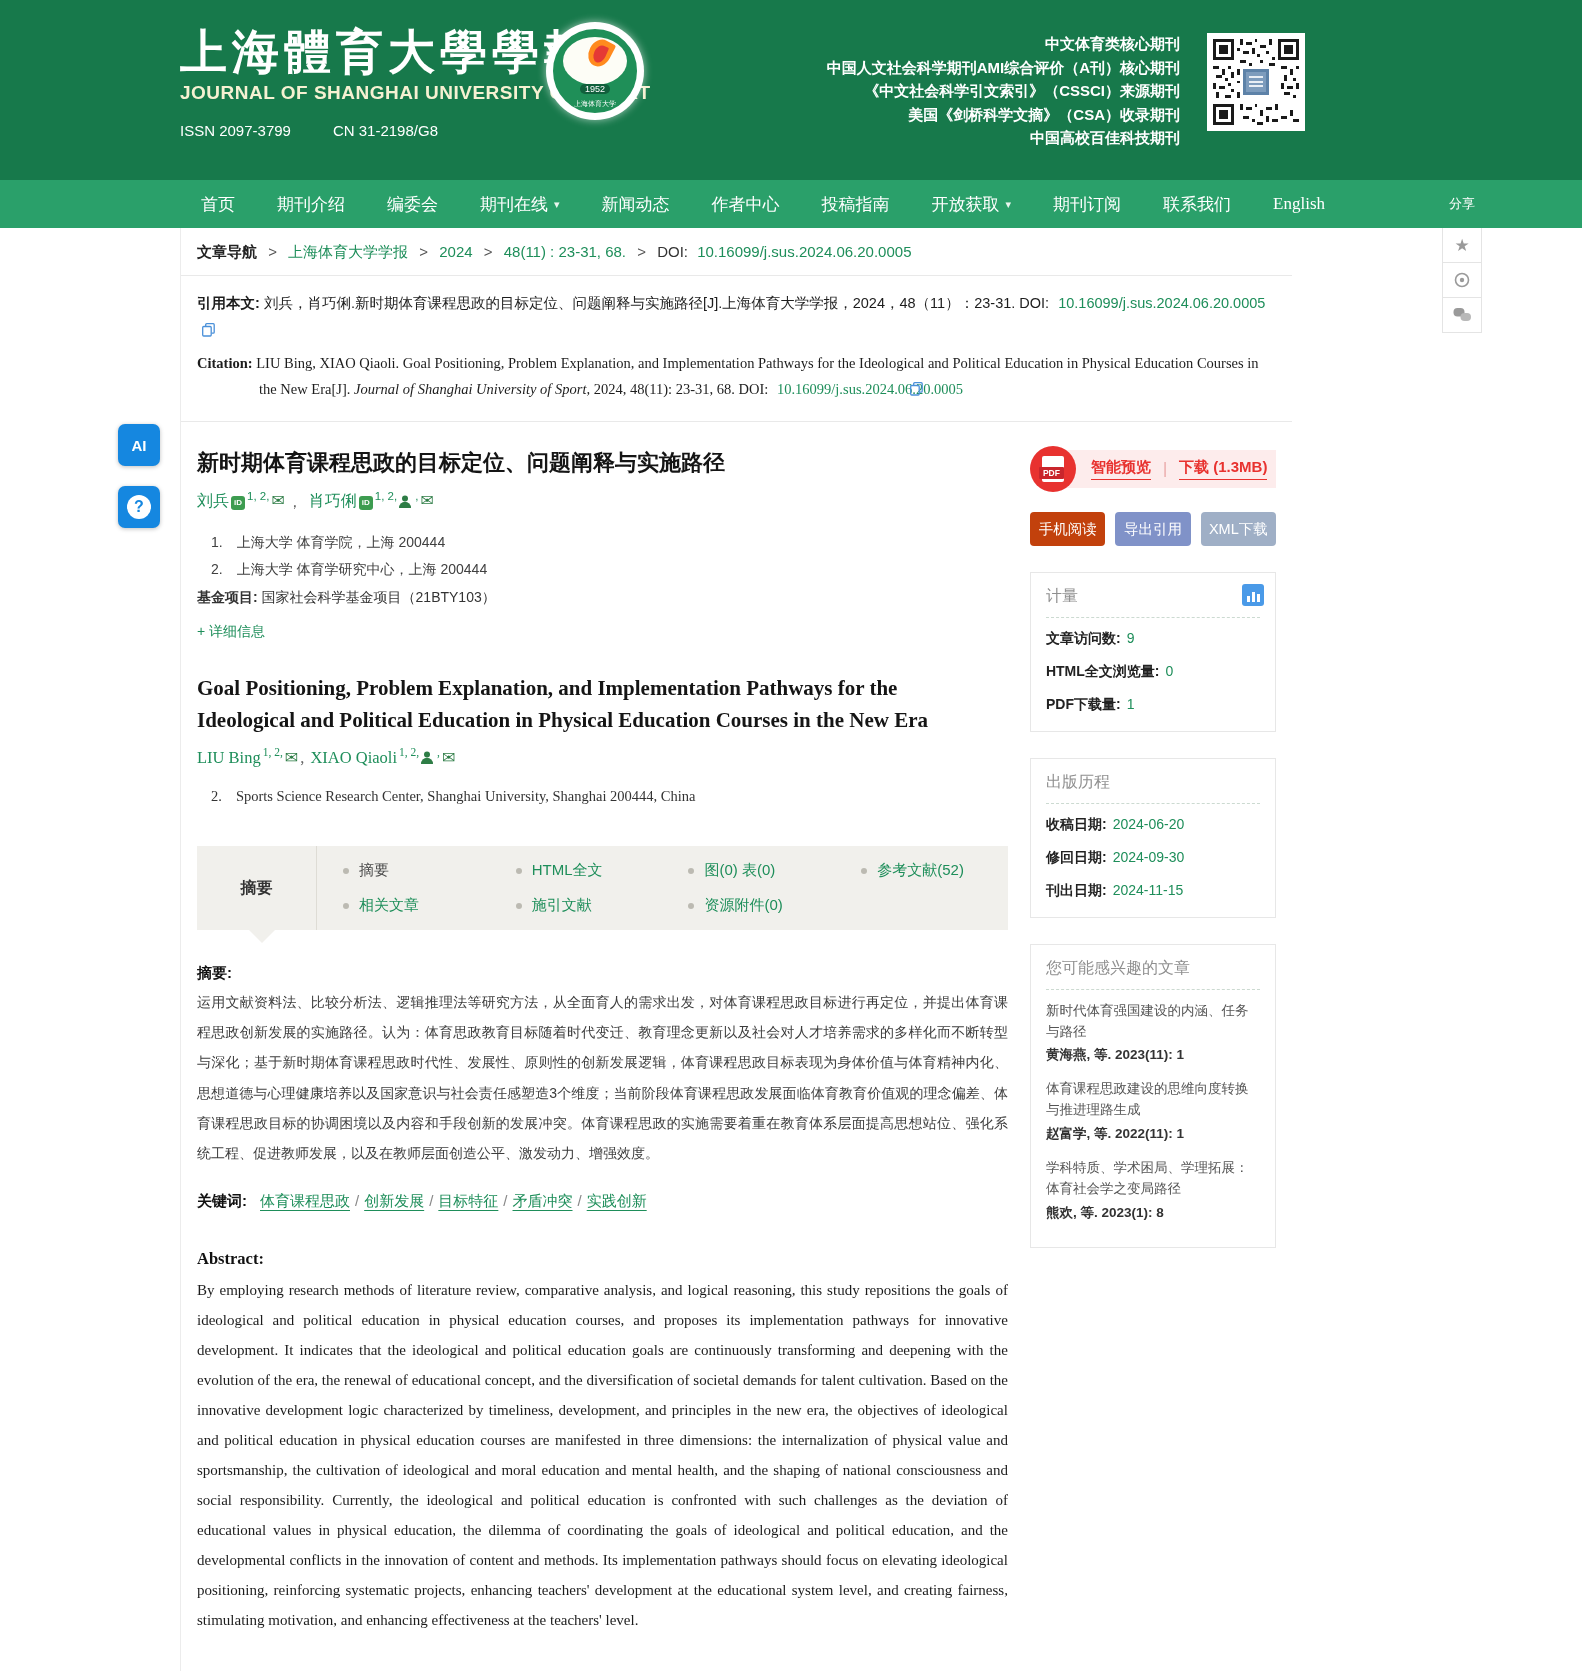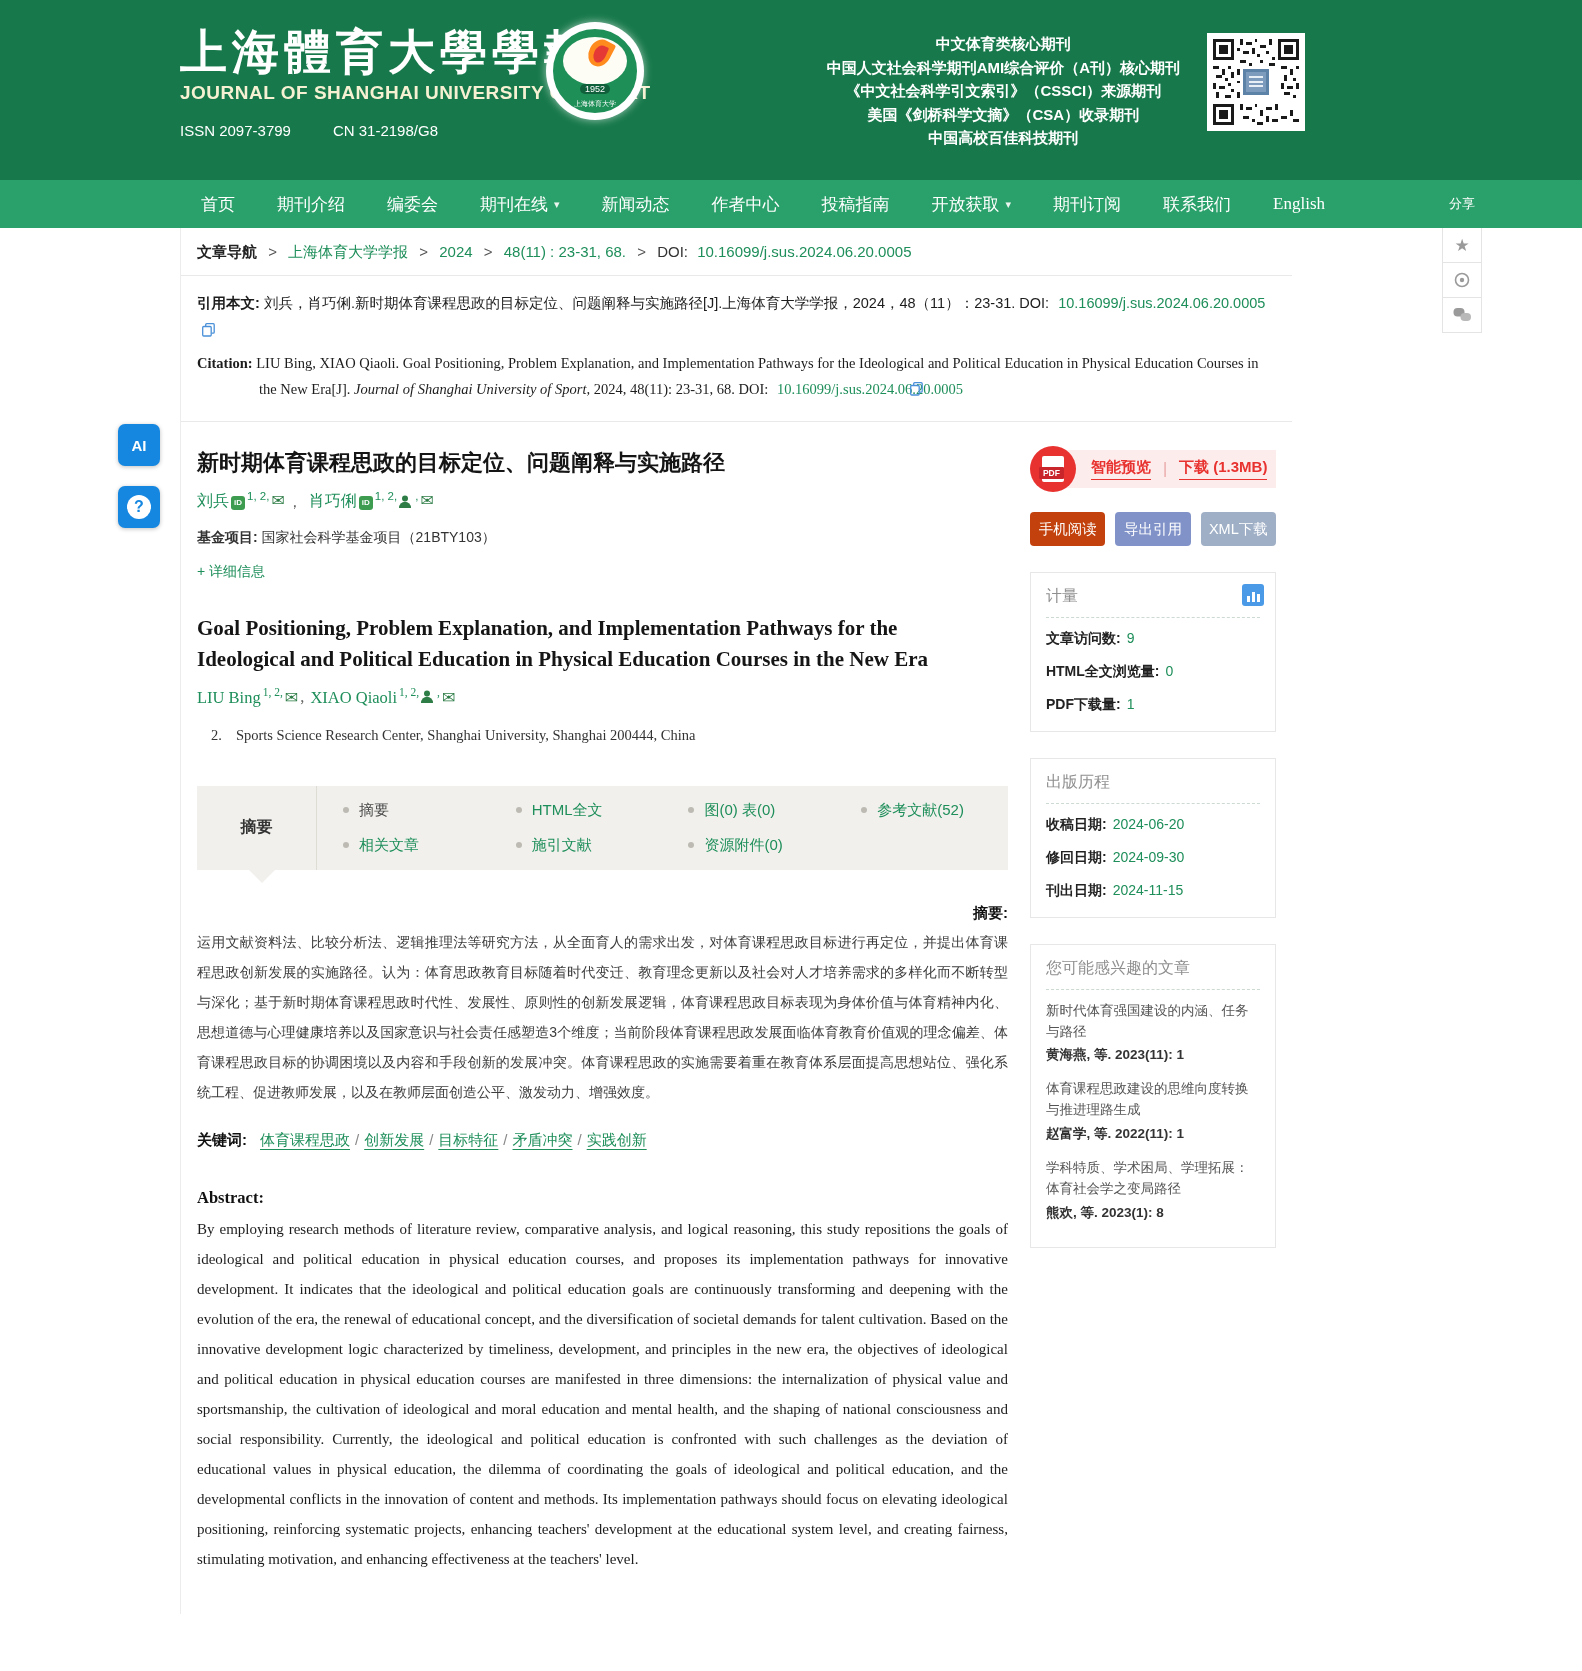--- a/index.html
+++ b/index.html
@@ -22,21 +22,21 @@
   .emblem-inner { position: absolute; left: 5px; top: 5px; width: 88px; height: 88px; border-radius: 50%;
                   background: #1f8f58; border: 2px solid #fff; overflow: hidden; }
   .emblem-field { position: absolute; left: 10px; top: 8px; width: 64px; height: 48px; border-radius: 50%; background: #fdfdf6; }
   .flame { position: absolute; left: 36px; top: 10px; width: 22px; height: 28px; background: #ff8a1e;
            border-radius: 60% 10% 60% 60%; transform: rotate(28deg); }
   .flame2 { position: absolute; left: 41px; top: 16px; width: 12px; height: 18px; background: #e53935;
             border-radius: 60% 10% 60% 60%; transform: rotate(24deg); }
   .emblem-year { position: absolute; left: 50%; top: 55px; transform: translateX(-50%); background: #11603c;
                  color: #fff; font-size: 9px; padding: 0 5px; border-radius: 5px; }
   .emblem-sub { position: absolute; left: 50%; top: 70px; transform: translateX(-50%); color: #fff; font-size: 7px; white-space: nowrap; }
-  .honors { position: absolute; right: 402px; top: 32px; text-align: center; color: #fff; font-size: 15px;
+  .honors { position: absolute; right: 402px; top: 32px; text-align: right; color: #fff; font-size: 15px;
             font-weight: bold; line-height: 23.5px; }
   .qr { position: absolute; right: 277px; top: 33px; width: 98px; height: 98px; background: #fff; padding: 6px; }
   .qr svg { width: 100%; height: 100%; display: block; }
 
   
   .nav { height: 48px; background: #2aa06a; display: flex; align-items: center; padding-left: 180px; }
   .nav-item { color: #fff; font-size: 17px; padding: 0 21px; height: 48px; display: flex; align-items: center; cursor: pointer; }
   .caret { font-size: 11px; margin-left: 6px; color: #eaf6ef; }
 
   
@@ -89,21 +89,21 @@
   .tab-left { width: 120px; display: flex; align-items: center; justify-content: center; font-weight: bold;
               font-size: 16px; color: #333; border-right: 1px solid #dedcd5; }
   .tab-grid { flex: 1; display: grid; grid-template-columns: repeat(4, 1fr); padding: 15px 0; row-gap: 16px; }
   .tab-item { display: flex; align-items: center; font-size: 15px; cursor: pointer; }
   .tab-bullet { width: 6px; height: 6px; border-radius: 50%; background: #bcbab2; margin: 0 10px 0 26px; flex: none; }
   .tab-current { color: #4a4a4a; }
   .tab-link { color: #1e8e5a; }
   .tab-pointer { position: absolute; left: 52px; bottom: -13px; width: 0; height: 0;
                  border-left: 13px solid transparent; border-right: 13px solid transparent; border-top: 13px solid #f1f0ec; }
 
-  .abs-heading { font-weight: bold; font-size: 15px; color: #111; margin: 34px 0 4px; text-align: right; }
+  .abs-heading { font-weight: bold; font-size: 15px; color: #111; margin: 34px 0 4px; }
   .abs-text { font-size: 14px; color: #3d3d3d; line-height: 2.15; text-align: justify; }
   .kw-line { margin-top: 24px; font-size: 15px; }
   .kw-label { font-weight: bold; color: #111; margin-right: 8px; }
   .kw-item { color: #1e8e5a; text-decoration: underline; text-underline-offset: 4px; margin: 0 5px; cursor: pointer; }
   .kw-sep { color: #888; }
 
   .en-abs-heading { font-family: "Liberation Serif", serif; font-weight: bold; font-size: 16.5px; margin: 38px 0 6px; color: #111; }
   .en-abs-text { font-family: "Liberation Serif", serif; font-size: 15px; color: #1c1c1c; line-height: 2.0; text-align: justify; }
 
   
@@ -352,20 +352,24 @@
 
         <div class="cn-title">新时期体育课程思政的目标定位、问题阐释与实施路径</div>
 
         <div class="authors-line">
           <span class="author-name">刘兵</span><span class="orcid-icon">iD</span><span class="author-sup">1, 2,</span><span class="mail-icon">✉</span><span class="author-sep">，</span><span class="author-name">肖巧俐</span><span class="orcid-icon">iD</span><span class="author-sup">1, 2,</span><span class="person-icon"><svg width="12" height="13" viewBox="0 0 12 13">
                 <circle cx="6" cy="3.4" r="3" fill="#2e7d46"></circle>
                 <path d="M0,13 a6,6.2 0 0,1 12,0 z" fill="#2e7d46"></path>
               </svg></span><span class="author-sup">,</span><span class="mail-icon">✉</span>
         </div>
 
+        <div class="affil-list">
+          <div><span class="affil-no">1.</span><span>上海大学 体育学院，上海 200444</span></div>
+          <div><span class="affil-no">2.</span><span>上海大学 体育学研究中心，上海 200444</span></div>
+        </div>
 
         <div class="funding-line">
           <span class="funding-label">基金项目:</span>
           <span>国家社会科学基金项目（21BTY103）</span>
         </div>
 
         <div class="more-link">+ 详细信息</div>
 
         <div class="en-title">Goal Positioning, Problem Explanation, and Implementation Pathways for the Ideological and Political Education in Physical Education Courses in the New Era</div>
 

